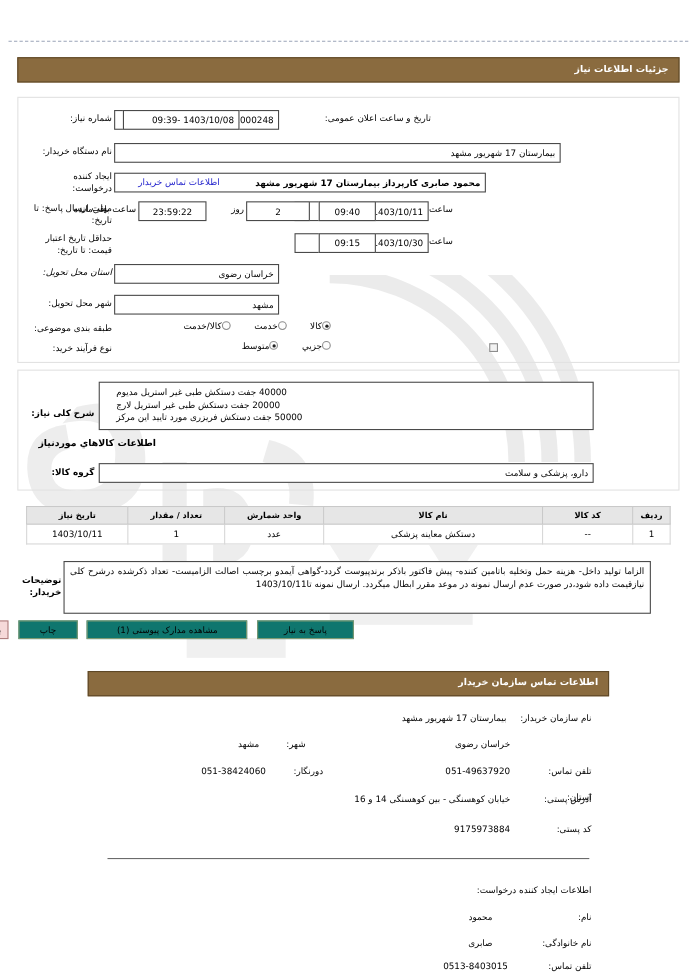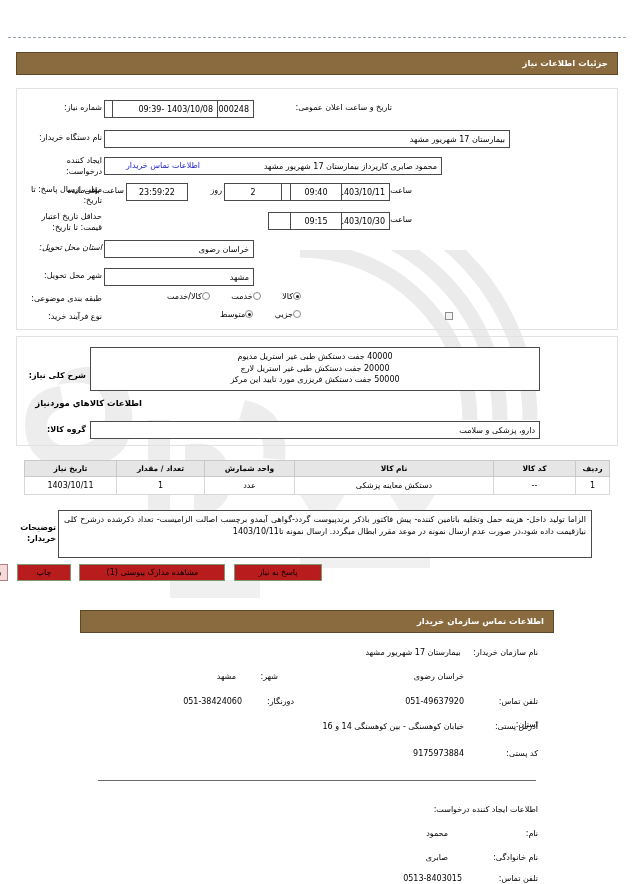--- a/index.html
+++ b/index.html
@@ -79,21 +79,21 @@
     padding: 2px 4px 2px 4px;
     line-height: 13px;
     overflow: hidden;
     white-space: nowrap;
   }
   .fld.center { text-align: center; }
   .fld.multi {
     white-space: pre-line;
     line-height: 11.5px;
     padding: 3px 15px;
-    text-align: center;
+    text-align: left;
   }
   .fld.notes {
     white-space: pre-line;
     line-height: 12px;
     padding: 3px 5px;
     text-align: justify;
   }
 
   
   .link {
@@ -171,21 +171,21 @@
     font-size: 8px;
     text-align: center;
     padding: 3px 6px;
     margin-left: 6px;
     border: 1px solid #7a7a7a;
     background: #e8f2e1;
     color: #000;
     cursor: pointer;
     vertical-align: middle;
   }
-  .btn.green { background: #b91c1c; border-color: #7f9a72; }
+  .btn.green { background: #0f766e; border-color: #7f9a72; }
   .btn.red { background: #f6d9d9; border-color: #b08080; }
 
   
   .cinfo { position: absolute; font-size: 8px; white-space: nowrap; }
   .cinfo .k { color: #000; }
   .cinfo .v { color: #000; }
 
   .hr-line {
     position: absolute;
     border-top: 1px solid #6b6b6b;
@@ -227,21 +227,21 @@
   <div class="lbl" style="right:532px; top:103px; width:80px;">شماره نیاز:</div>
   <div class="fld" style="right:380px; top:100px; width:150px; height:18px;">1103091191000248</div>
 
   <div class="lbl" style="right:242px; top:103px; width:130px;">تاریخ و ساعت اعلان عمومی:</div>
   <div class="fld" style="right:416px; left:56px; top:100px; width:106px; height:18px;">1403/10/08 -09:39</div>
 
   <div class="lbl" style="right:532px; top:133px; width:90px;">نام دستگاه خریدار:</div>
   <div class="fld" style="right:124px; top:130px; width:406px; height:18px;">بیمارستان 17 شهریور مشهد</div>
 
   <div class="lbl wrap" style="right:532px; top:155px; width:68px; line-height:11px;">ایجاد کننده درخواست:</div>
-  <div class="fld" style="right:192px; top:157px; width:338px; height:18px;">محمود  صابری  کارپرداز  بیمارستان 17  شهریور مشهد</div>
+  <div class="fld" style="right:192px; top:157px; width:338px; height:18px;font-weight:bold;">محمود  صابری  کارپرداز  بیمارستان 17  شهریور مشهد</div>
   <a class="link" style="right:434px; top:161px;">اطلاعات تماس خریدار</a>
 
   <div class="lbl wrap" style="right:532px; top:184px; width:80px; line-height:11px;">مهلت ارسال پاسخ: تا تاریخ:</div>
   <div class="fld" style="right:244px; top:183px; width:122px; height:18px;">1403/10/11</div>
   <div class="lbl" style="right:222px; top:186px; width:22px;">ساعت</div>
   <div class="fld center" style="right:292px; left:290px; top:183px; width:52px; height:18px;">09:40</div>
   <div class="fld center" style="left:224px; top:183px; width:58px; height:18px;">2</div>
   <div class="lbl" style="left:208px; top:186px; width:14px;">روز</div>
   <div class="fld center" style="left:126px; top:183px; width:62px; height:18px;">23:59:22</div>
   <div class="lbl" style="left:58px; top:186px; width:66px;">ساعت باقی‌مانده</div>

